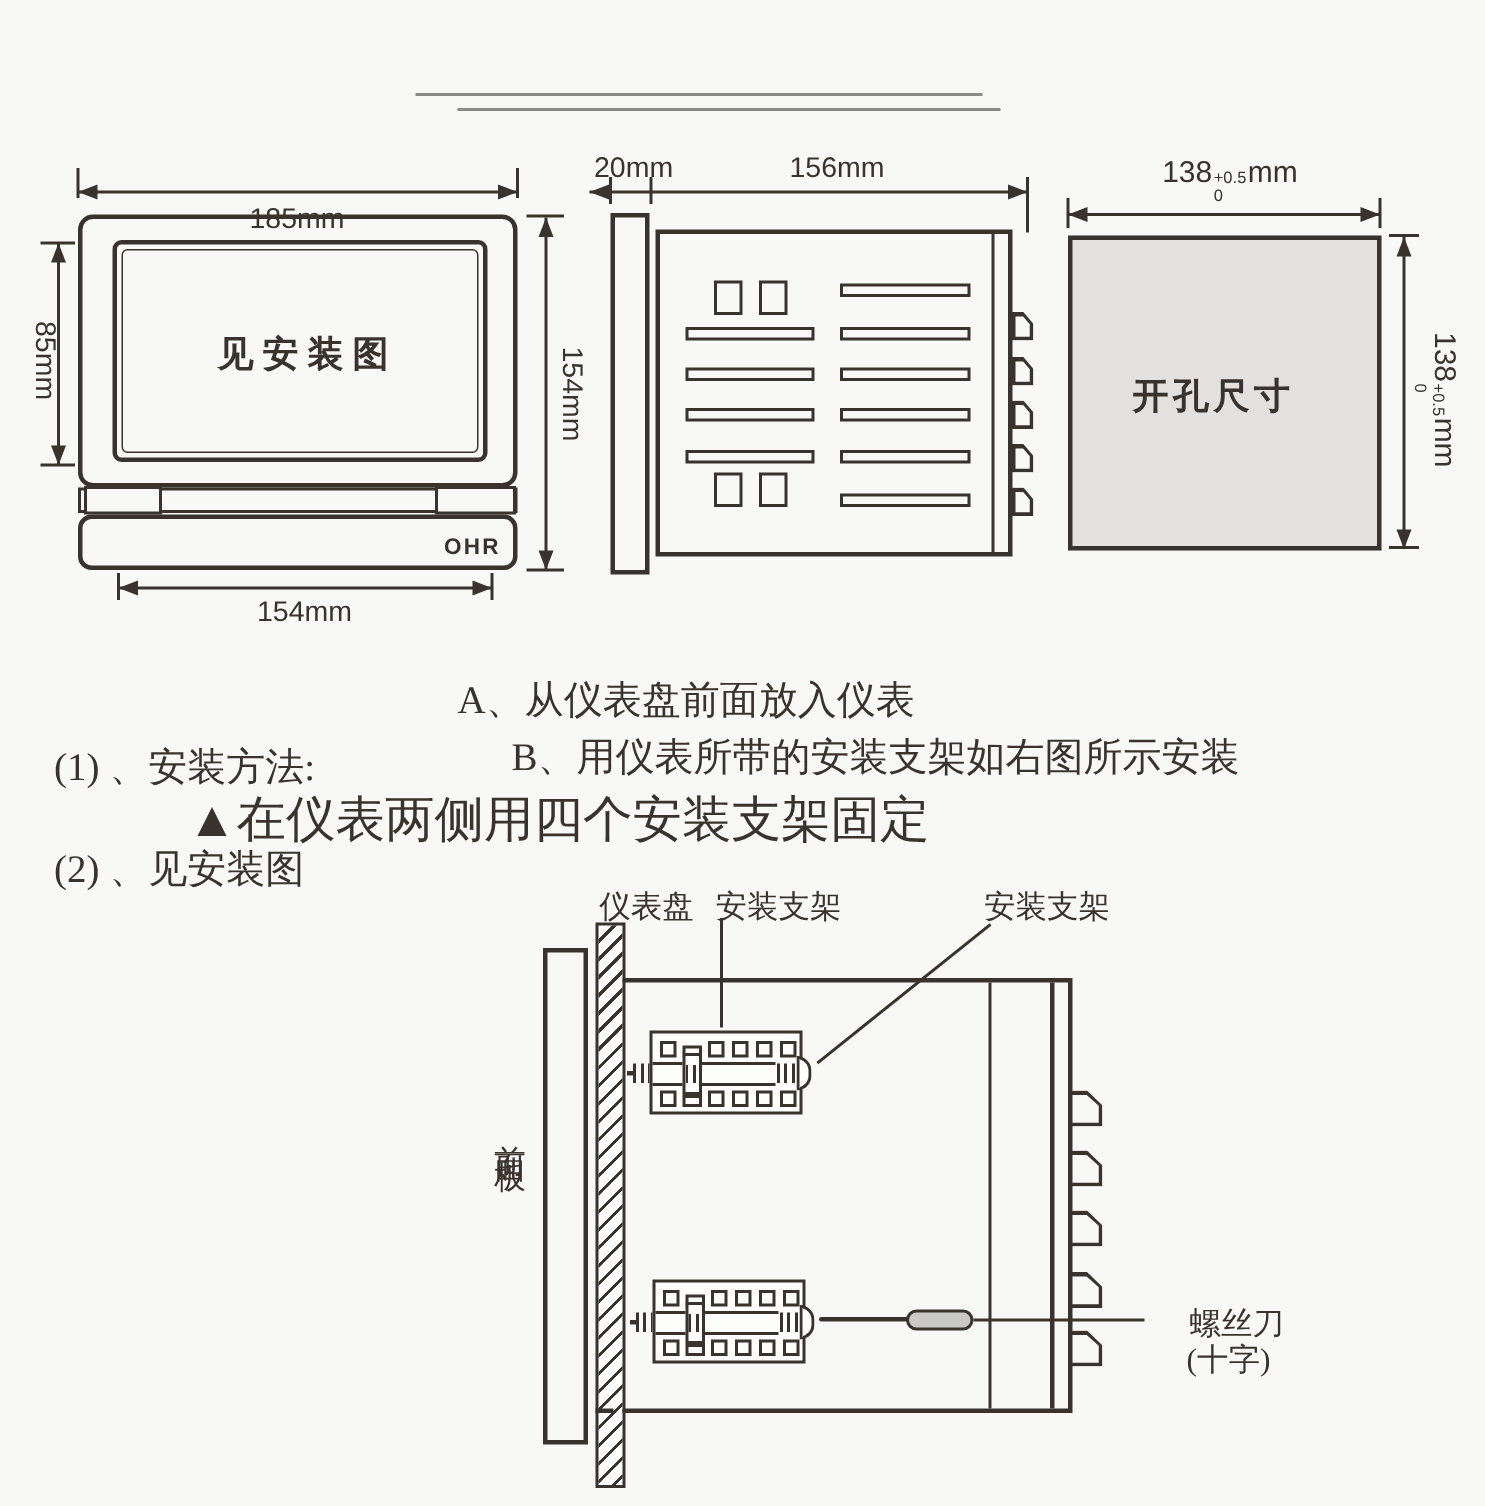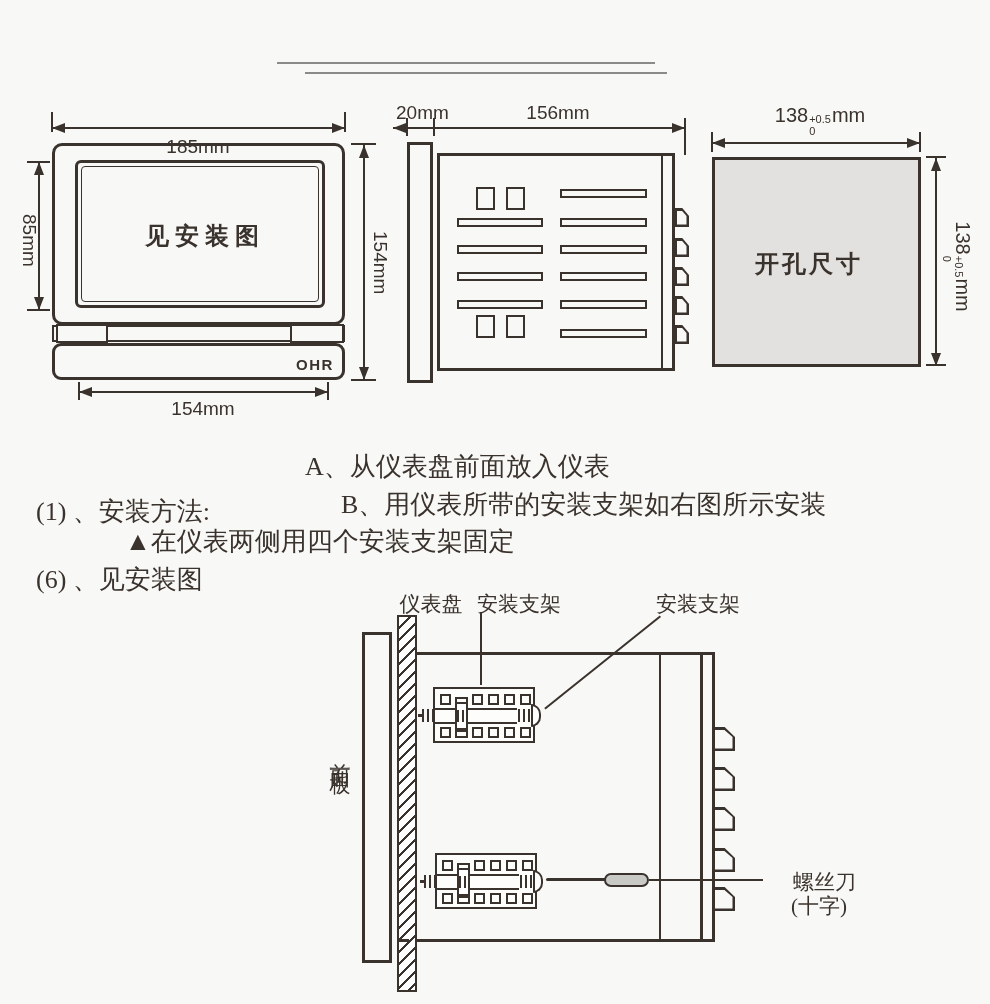--- a/index.html
+++ b/index.html
@@ -160,22 +160,22 @@
           <i>+0.5</i>
           <i>0</i>
         </span><span>mm</span>
     </div>
   </div>
 
   <div>
     <div class="cjk abs" style="left:36px;top:474px;font-size:26px;margin-top:20px;">(1) 、安装方法:</div>
     <div class="cjk abs" style="left:305px;top:449px;font-size:26px;">A、从仪表盘前面放入仪表</div>
     <div class="cjk abs" style="left:341px;top:487px;font-size:26px;">B、用仪表所带的安装支架如右图所示安装</div>
-    <div class="cjk abs" style="left:125px;top:524px;font-size:26px;">▲在仪表两侧用四个安装支架固定</div>
-    <div class="cjk abs" style="left:36px;top:562px;font-size:26px;">(6) 、见安装图</div>
+    <div class="cjk abs" style="left:125px;top:524px;font-size:33px;">▲在仪表两侧用四个安装支架固定</div>
+    <div class="cjk abs" style="left:36px;top:562px;font-size:26px;">(2) 、见安装图</div>
   </div>
 
   <div>
 
     <div class="lbl cjk" style="left:370px;top:590px;width:66px;text-align:center;">仪表盘</div>
     <div class="lbl cjk" style="left:446px;top:590px;width:90px;text-align:center;">安装支架</div>
     <div class="lbl cjk" style="left:625px;top:590px;width:90px;text-align:center;">安装支架</div>
 
     <div class="ln" style="left:480px;top:612px;width:2px;height:73px;"></div>
     <div class="ln" style="left:661px;top:617px;width:148px;height:2px;transform-origin:0 0;transform:rotate(141.3deg);"></div>

